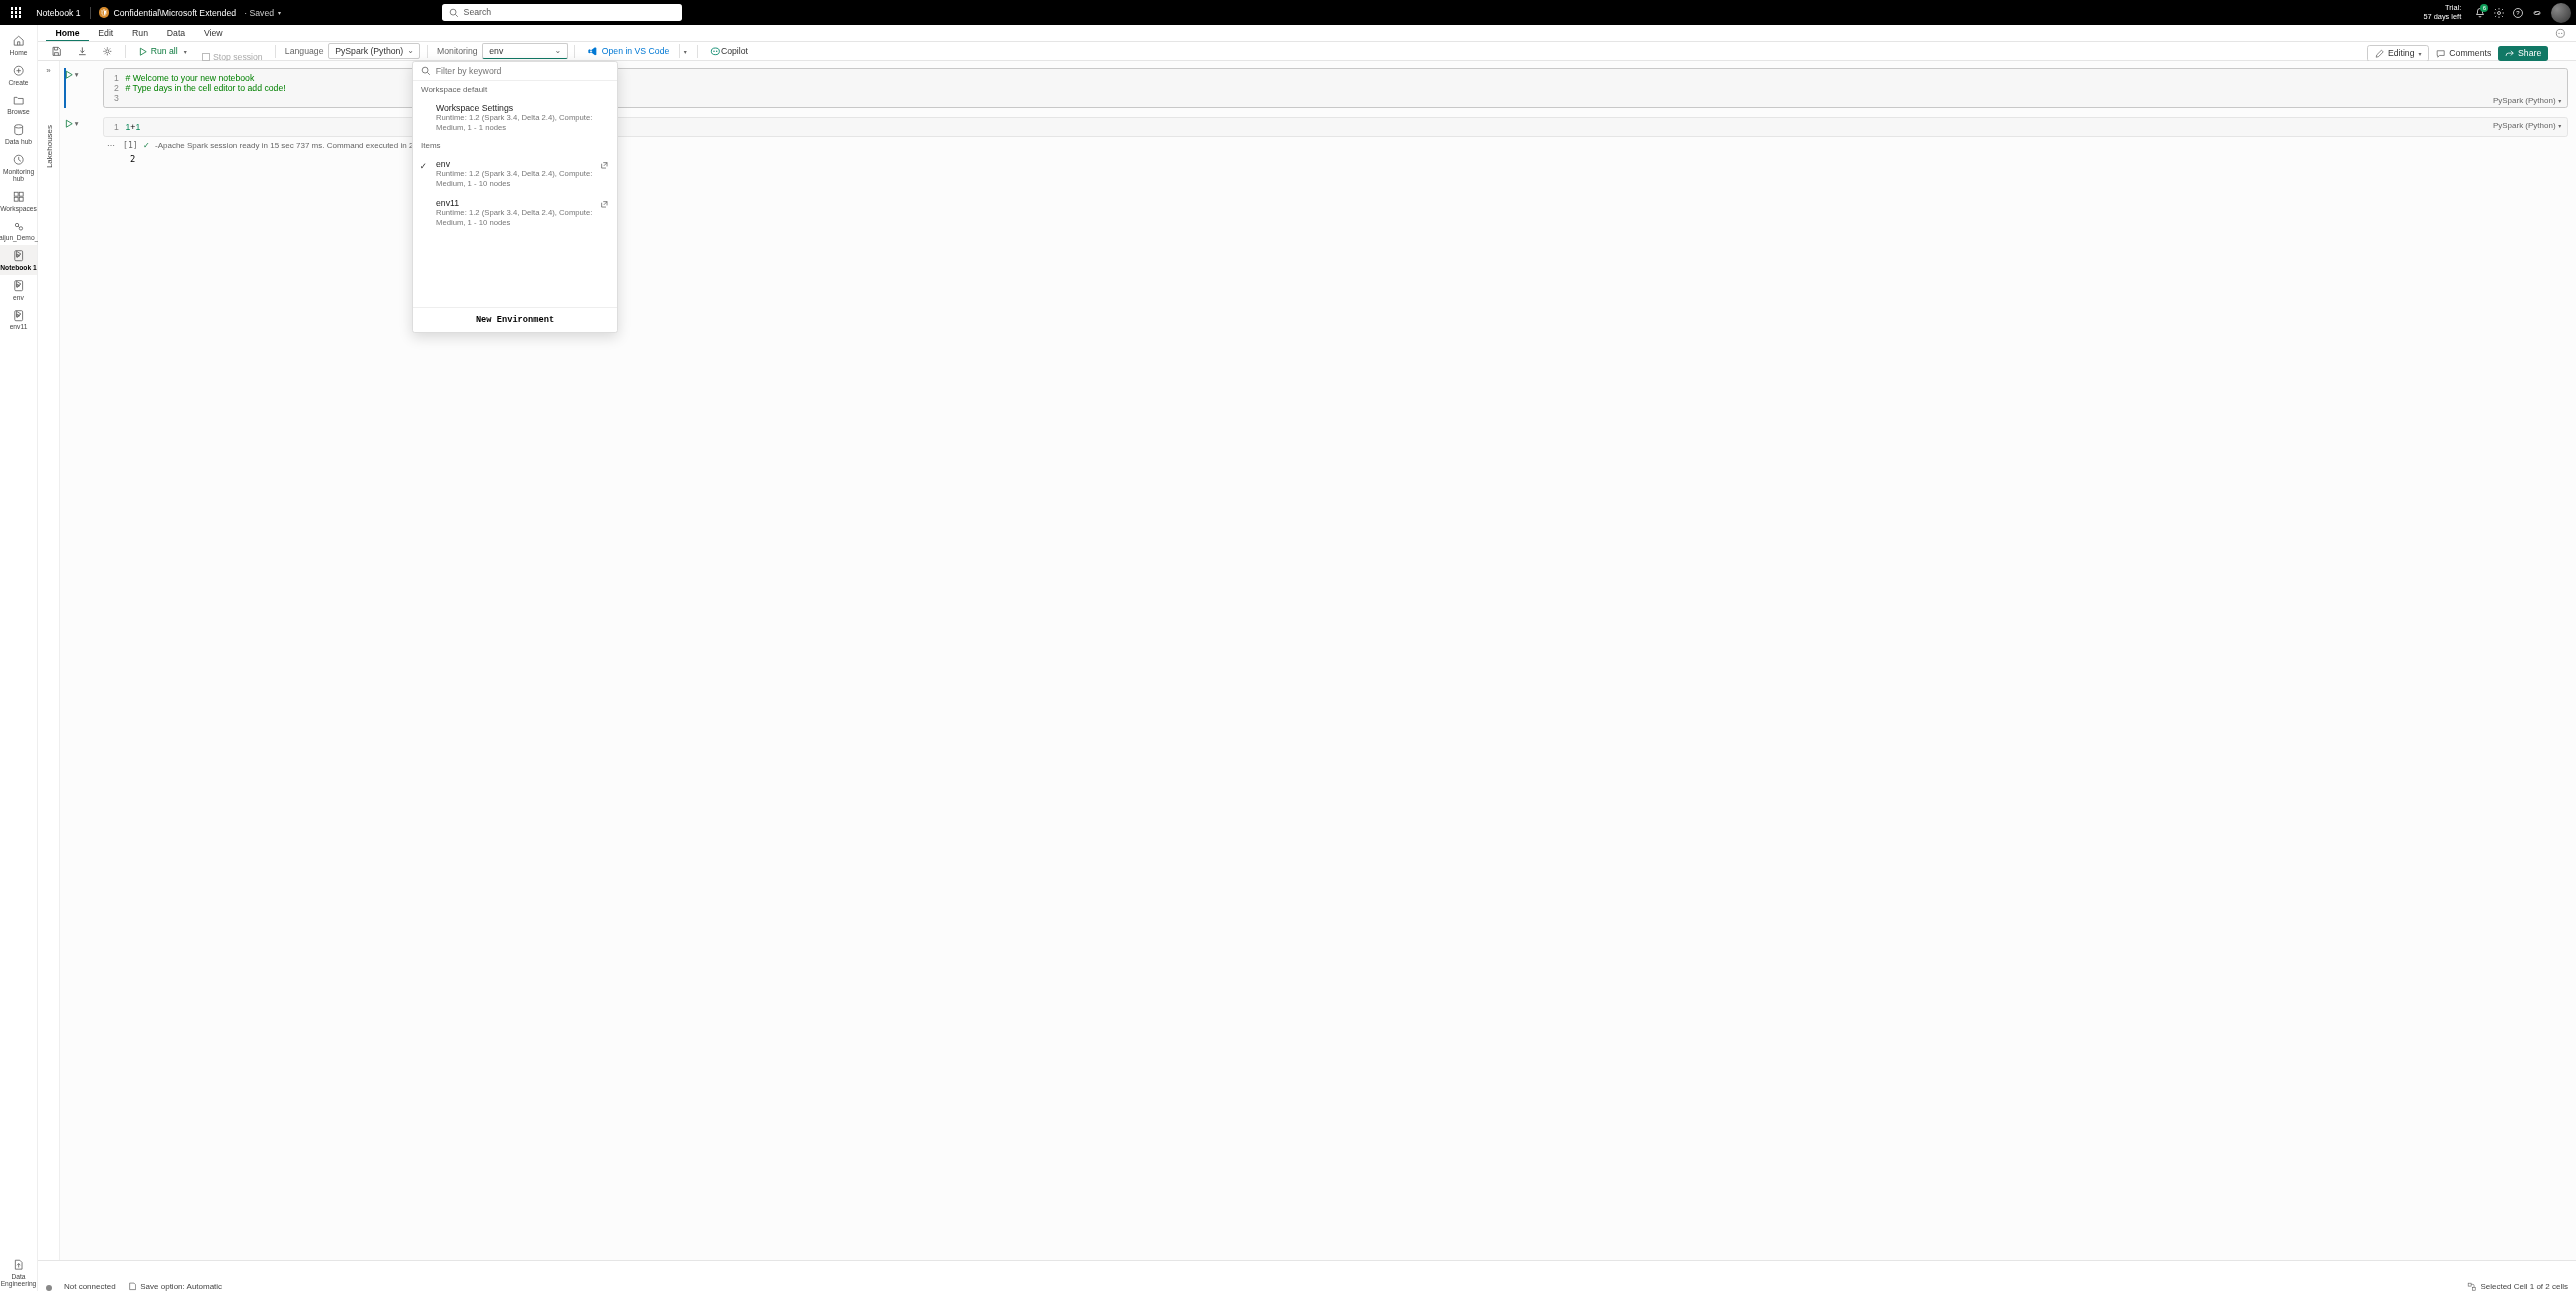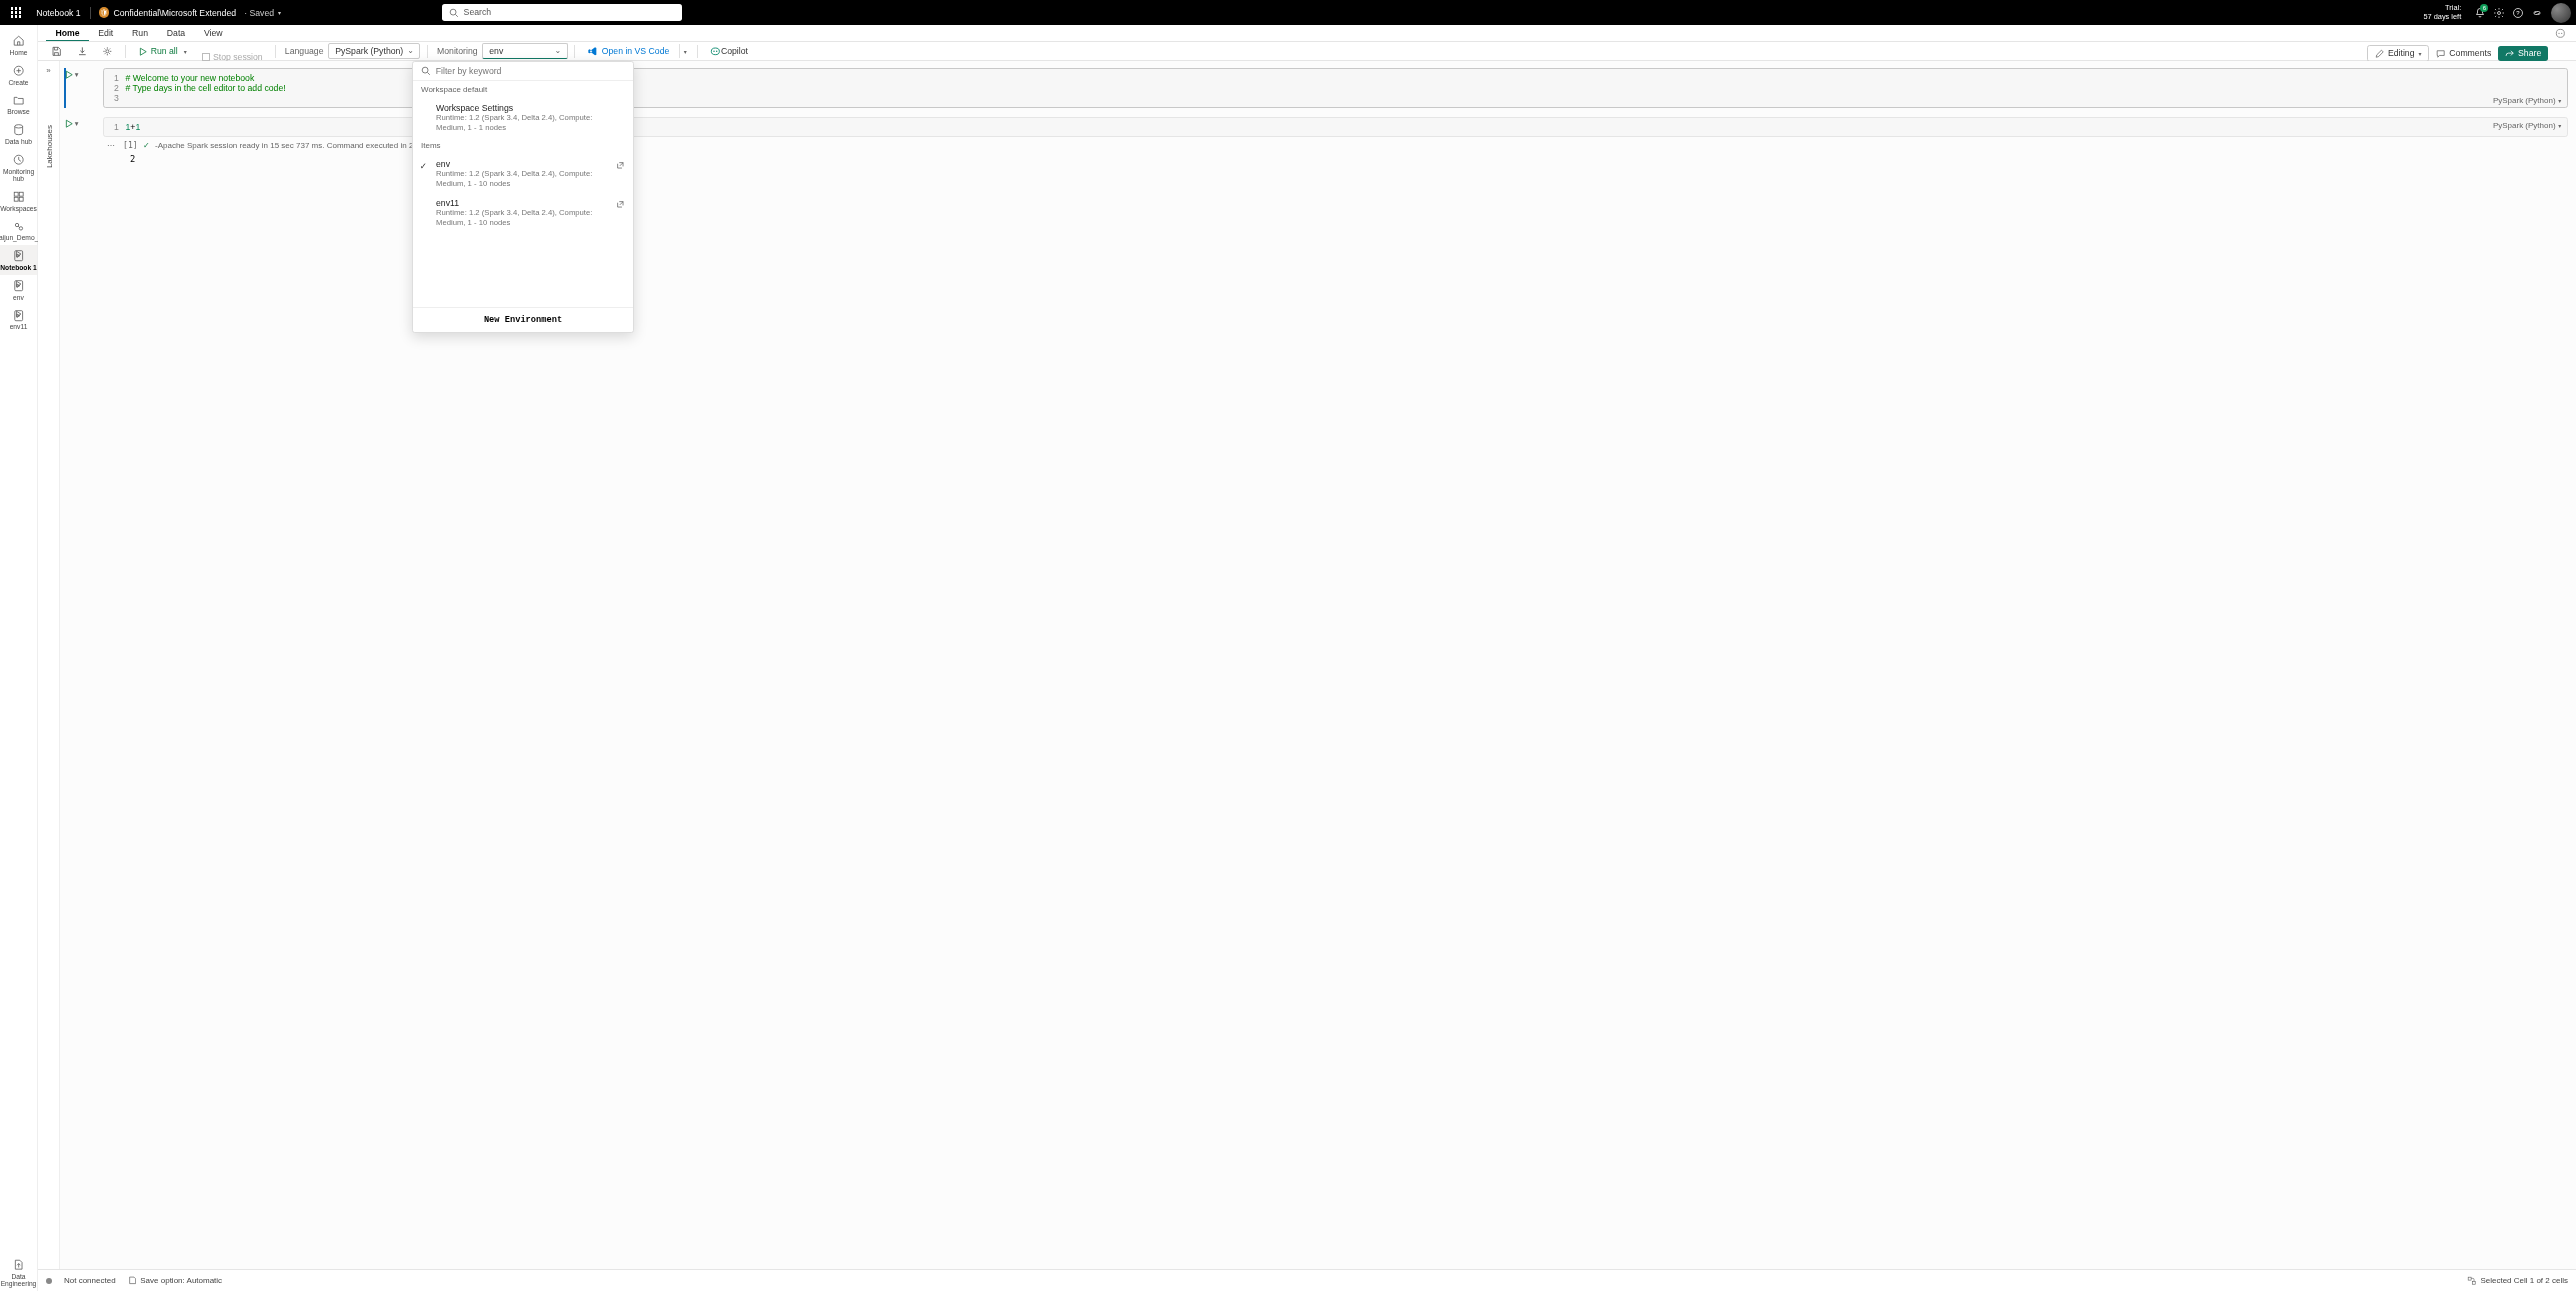--- a/index.html
+++ b/index.html
@@ -84,34 +84,34 @@
 .cell .output-meta .dots { cursor: pointer; margin-right: 2.7px; }
 .cell .output-val { margin-left: 66px; font-family: Consolas, monospace; font-size: 8.7px; color: #000; padding-top: 2.7px; }
 
 .cell .pyspark-lang { position: absolute; right: 6.7px; bottom: 2.7px; font-size: 8px; color: #666; display: flex; align-items: center; gap: 2.7px; cursor: pointer; }
 
 
 .cell-toolbar-float { position: absolute; right: 6.7px; top: 6.7px; display: flex; gap: 6.7px; align-items: center; }
 .cell-toolbar-float .cicon { width: 12px; height: 12px; display: flex; align-items: center; justify-content: center; color: #555; cursor: pointer; font-size: 8.7px; }
 
 
-.env-popup { position: absolute; left: 412px; top: 61px; width: 222px; background: #fff; border: 0.7px solid #ddd; border-radius: 2.7px; box-shadow: 0 4px 13.4px rgba(0,0,0,.15); z-index: 100; font-size: 8.7px; }
+.env-popup { position: absolute; left: 412px; top: 61px; width: 206px; background: #fff; border: 0.7px solid #ddd; border-radius: 2.7px; box-shadow: 0 4px 13.4px rgba(0,0,0,.15); z-index: 100; font-size: 8.7px; }
 .env-popup .filter { display: flex; align-items: center; gap: 5.4px; padding: 4px 8px; border-bottom: 0.7px solid #eee; }
 .env-popup .filter input { border: none; outline: none; flex: 1; font-size: 8.7px; }
 .env-popup .sect { padding: 4px 8px; color: #666; font-size: 8px; }
 .env-popup .item { padding: 4.7px 9.4px 4.7px 23px; position: relative; cursor: pointer; }
 .env-popup .item .title { color: #222; }
 .env-popup .item .sub { color: #777; font-size: 7.7px; line-height: 10px; }
 .env-popup .item .check { position: absolute; left: 6.7px; top: 6.7px; color: #333; }
 .env-popup .item .open-ext { position: absolute; right: 8px; top: 6.7px; color: #555; cursor: pointer; }
 .env-popup .gap { height: 74px; }
 .env-popup .newenv { border-top: 0.7px solid #eee; text-align: center; font-weight: 600; padding: 6.7px; cursor: pointer; font-family: Liberation Mono, monospace; }
 
 
-.statusbar { position: absolute; left: 38px; right: 0; bottom: 0; height: 22px; background: #fff; border-top: 0.7px solid #e5e5e5; display: flex; align-items: center; padding: 0 8px; font-size: 8px; color: #444; gap: 12px; }
+.statusbar { position: absolute; left: 38px; right: 0; bottom: 0; height: 31px; background: #fff; border-top: 0.7px solid #e5e5e5; display: flex; align-items: flex-end; padding: 0 8px; font-size: 8px; color: #444; gap: 12px; }
 .statusbar .dot { width: 6px; height: 6px; border-radius: 50%; background: #888; }
 .statusbar .sspacer { flex: 1; }
 .statusbar .cellsel { display: flex; align-items: center; gap: 4px; }
 
 svg { display: block; }
 </style>
 </head>
 <body>
 
 <div class="topbar">

